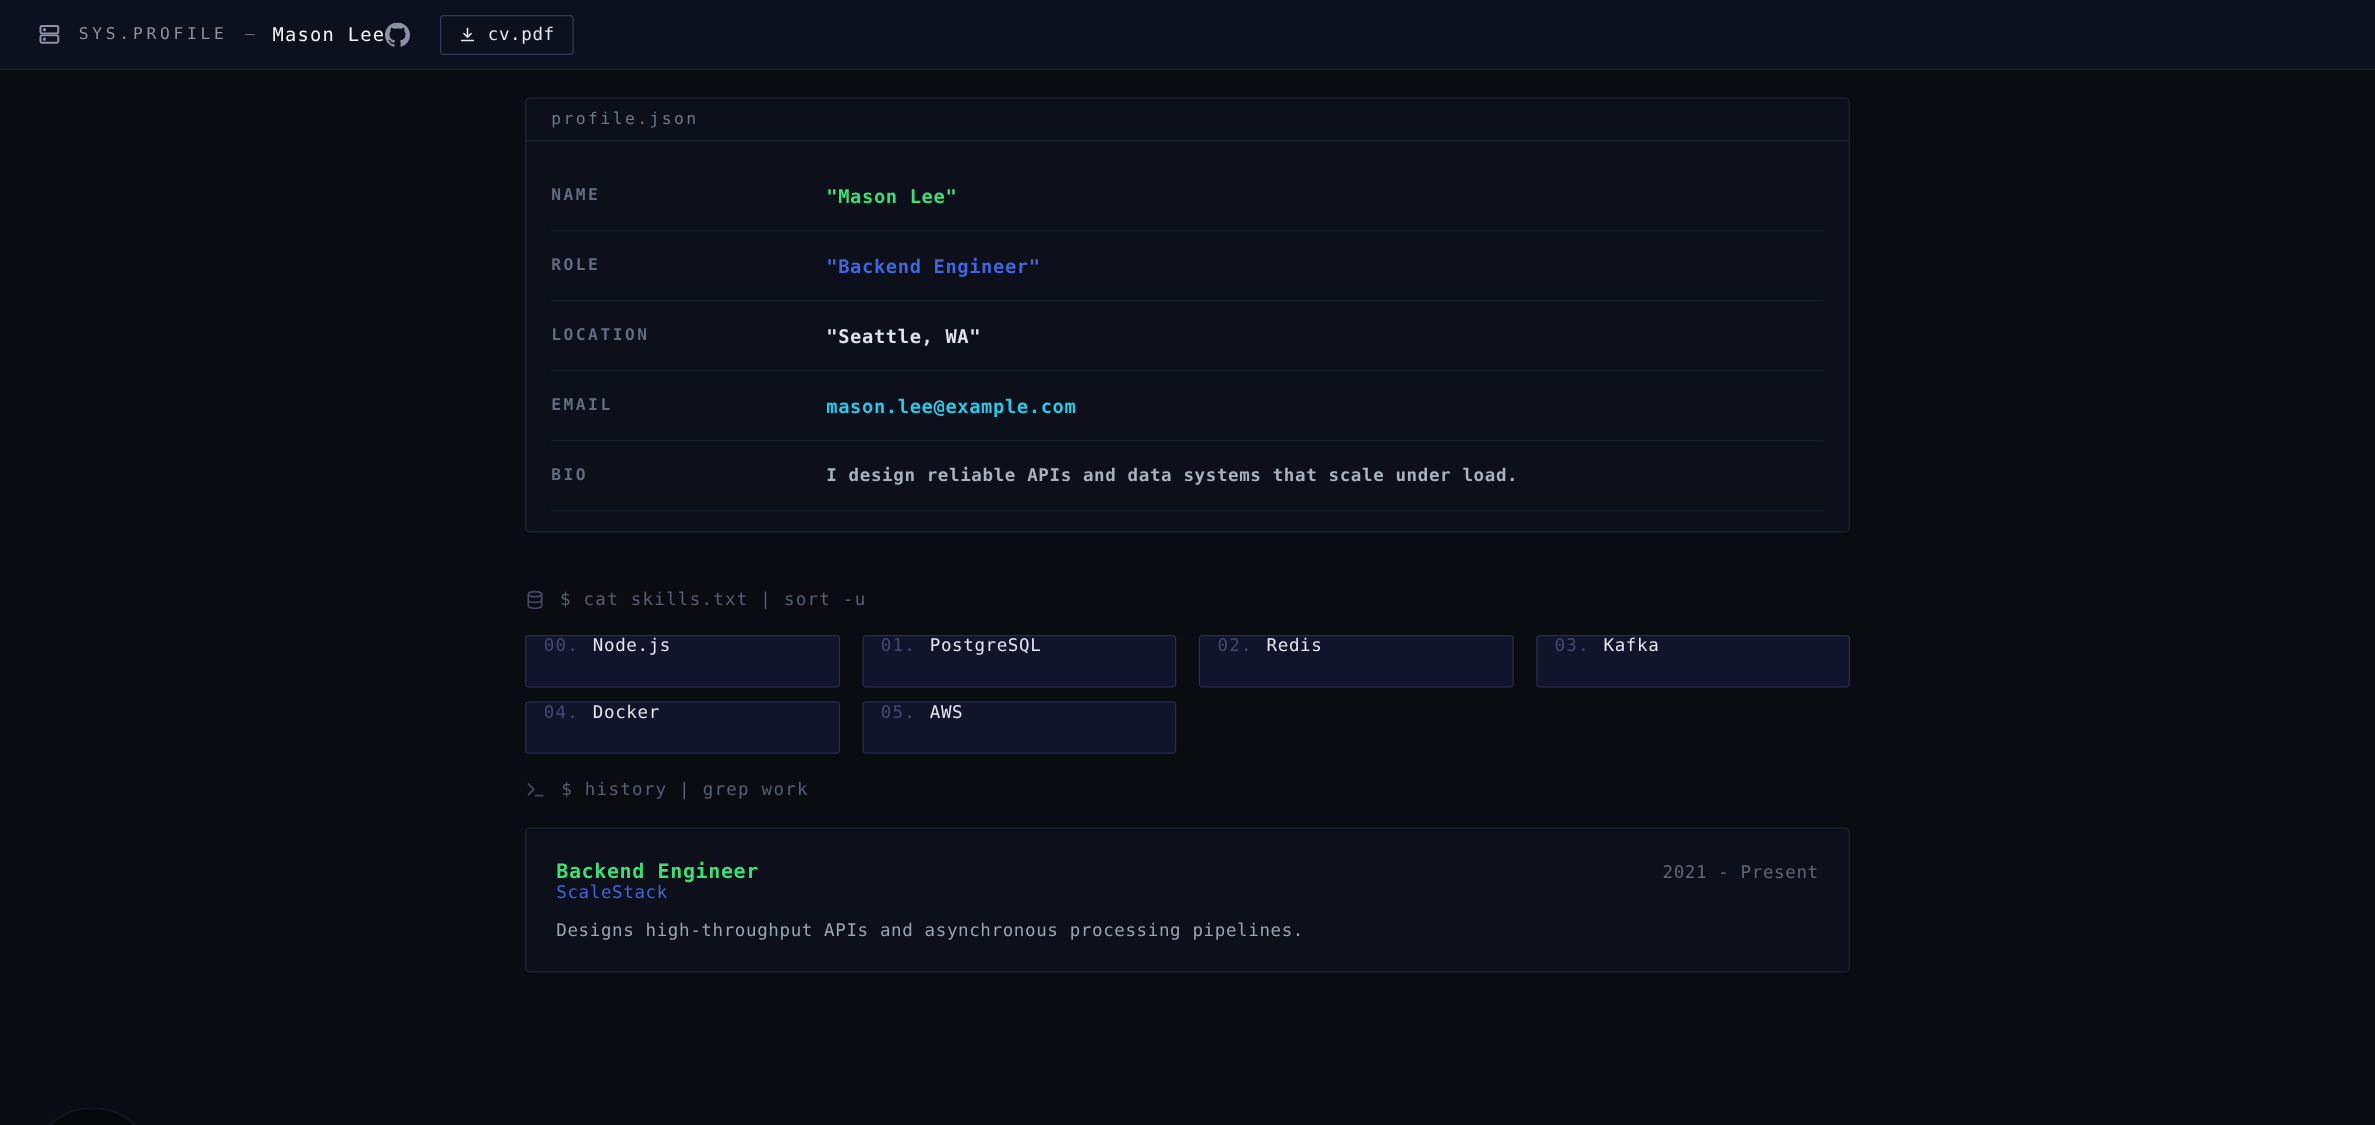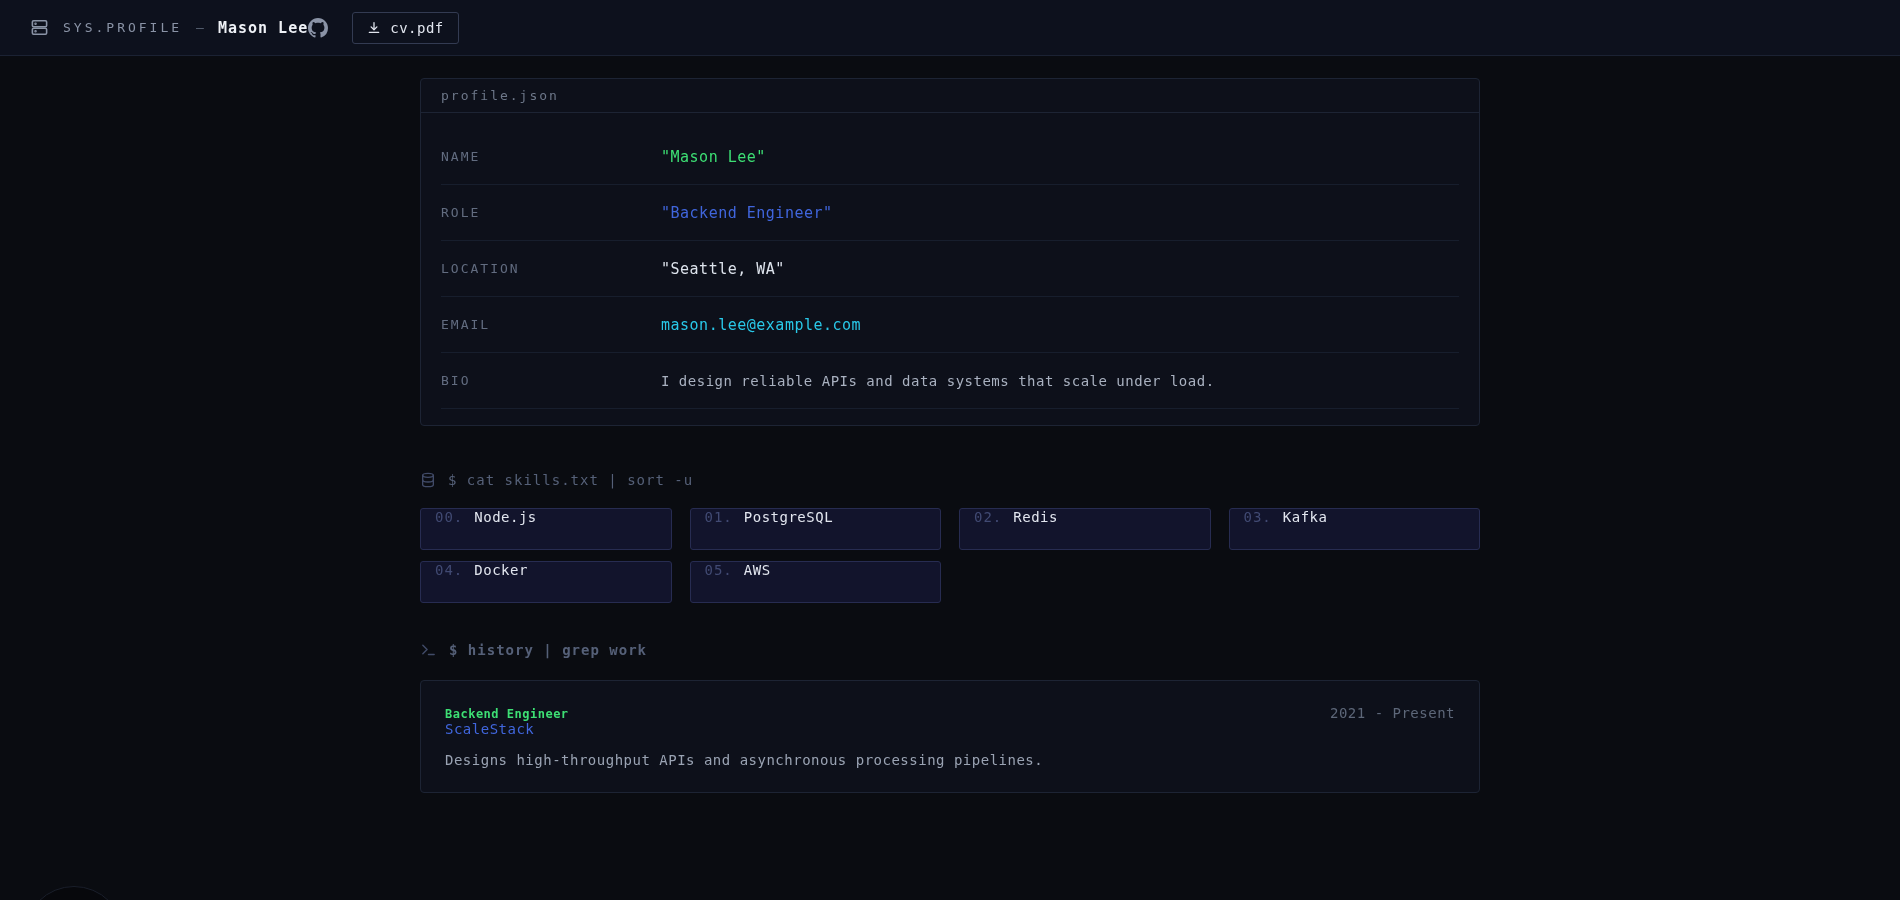--- a/index.html
+++ b/index.html
@@ -13,52 +13,52 @@
 
   
   .topbar {
     height:56px; background:#0d111d; border-bottom:1px solid #1b2233;
     display:flex; align-items:center; justify-content:flex-start;
     padding:0 30px;
   }
   .topbar-left { display:flex; align-items:center; gap:14px; }
   .app-name { color:#8a93a6; font-size:13px; letter-spacing:3px; }
   .app-sep { color:#5d6779; font-size:13px; }
-  .user-name { color:#eef1f6; font-size:15px; font-weight:bold; letter-spacing:1px; }
+  .user-name { color:#eef1f6; font-size:15px; font-weight:normal; letter-spacing:1px; }
   .topbar-right { display:flex; align-items:center; gap:24px; }
   .gh-icon { width:20px; height:20px; cursor:pointer; }
   .cv-btn {
     display:flex; align-items:center; gap:9px;
     border:1px solid #333b52; border-radius:3px; background:transparent;
     color:#e2e6ef; font-family:inherit; font-size:14px;
     padding:7px 14px; cursor:pointer; letter-spacing:0.5px;
   }
 
   
   .main { width:1060px; margin:0 auto; }
 
   .prompt-line {
     display:flex; align-items:center; gap:12px;
     color:#556078; font-size:14px; letter-spacing:1px;
   }
   .prompt-line svg { flex:0 0 auto; }
   .mt-first { margin-top:55px; }
   .mt-section { margin-top:46px; }
-  .mt-history { margin-top:38px;font-weight:bold; }
+  .mt-history { margin-top:20px; }
 
   
   .panel {
     margin-top:22px; background:#0d101a; border:1px solid #1d2434;
     border-radius:4px;
   }
   .panel-header {
     padding:9px 20px; color:#6d7789; font-size:13px; letter-spacing:2px;
     border-bottom:1px solid #1d2434;
   }
-  .panel-body { padding:16px 20px; }
+  .panel-body { padding:16px 20px;font-weight:bold; }
   .prow {
     display:flex; align-items:center; height:56px;
     border-bottom:1px solid #171e2d;
   }
   .prow-label {
     width:220px; flex:0 0 220px; color:#626c80; font-size:13px; letter-spacing:2px;
   }
   .prow-value { font-size:15px; letter-spacing:0.5px; }
   .val-green { color:#3ddf74; }
   .val-blue  { color:#4066dd; }
@@ -78,21 +78,21 @@
   }
   .chip-index { color:#414a73; letter-spacing:1px; }
   .chip-name  { color:#e2e6ef; letter-spacing:0.5px; }
 
   
   .work-card {
     margin-top:22px; background:#0d101a; border:1px solid #1d2434;
     border-radius:4px; padding:24px;
   }
   .work-top { display:flex; align-items:baseline; justify-content:space-between; }
-  .work-title { color:#3ddf74; font-size:12px; font-weight:bold; letter-spacing:0.5px; }
+  .work-title { color:#3ddf74; font-size:16px; font-weight:bold; letter-spacing:0.5px; }
   .work-period { color:#5d6779; font-size:14px; letter-spacing:0.5px; }
   .work-company { color:#4066dd; font-size:14px; letter-spacing:0.5px; }
   .work-desc { margin-top:15px; color:#9aa3b3; font-size:14px; letter-spacing:0.5px; }
 
   
   .fab {
     position:fixed; left:24px; top:886px; width:100px; height:100px;
     border-radius:50%; background:#07080c; border:1px solid #1a1f2b;
     cursor:pointer;
   }

